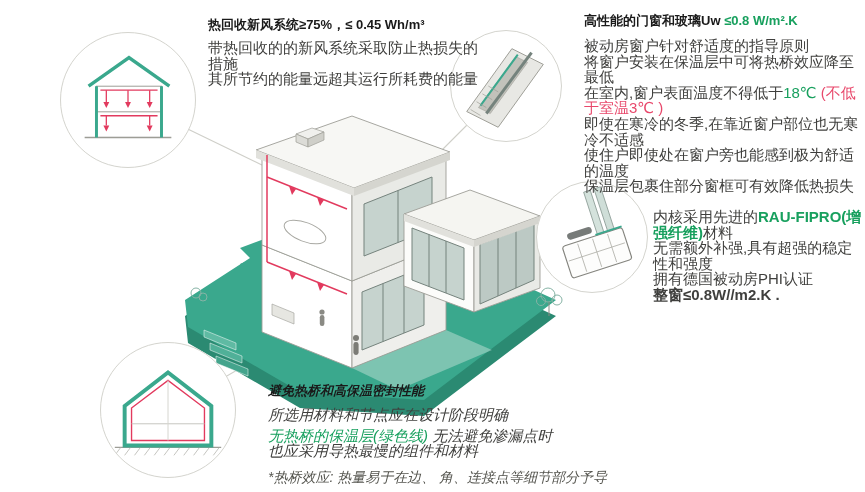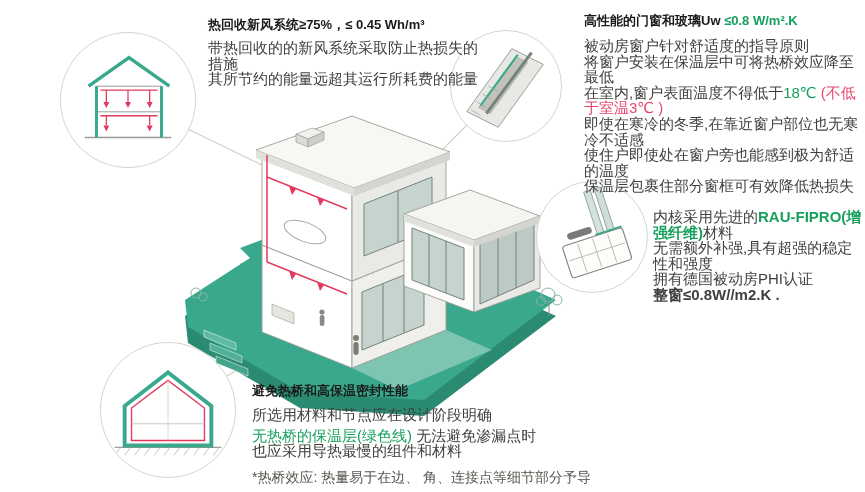--- a/index.html
+++ b/index.html
@@ -29,21 +29,21 @@
   .red-text   { color:var(--airtight-red,#e8486b); }
   .green-text { color:var(--green-text,#18a05e); }
   .bold { font-weight:bold; }
   .footnote { font-size:14px; color:#55554f; margin-top:12px; line-height:12px; }
 
   .tb-vent    { left:208px; top:16px;  width:280px; }
   .tb-vent .body { margin-top:7px; }
   .tb-windows { left:584px; top:12px;  width:278px; }
   .tb-windows .body { margin-top:9px; }
   .tb-profile { left:653px; top:209px; width:210px; }
-  .tb-thermal { left:252px; top:382px; width:340px; }
+  .tb-thermal { left:268px; top:382px; width:340px;font-style:italic; }
   .tb-thermal .body { margin-top:8px; }
 </style>
 </head>
 <body>
 
 <div class="stage">
 
   <svg class="bg-svg" width="865" height="492" viewBox="0 0 865 492">
 
     <g stroke="#cfcfc9" stroke-width="1.1">

